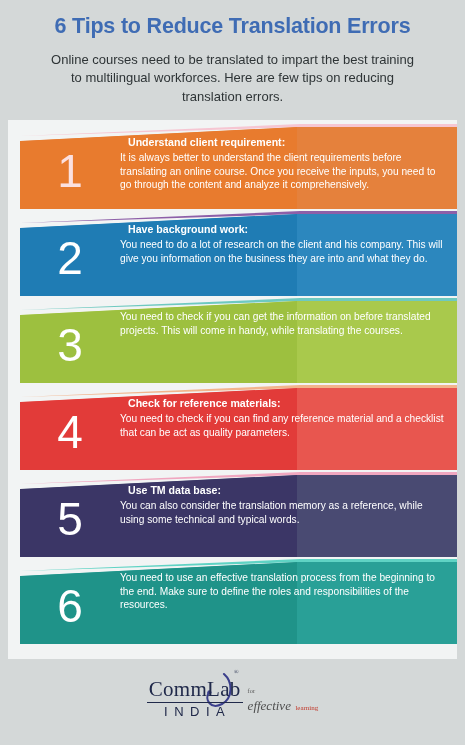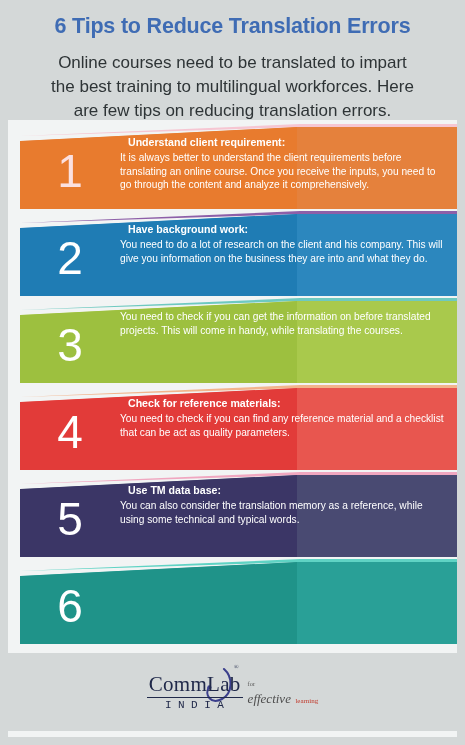--- a/index.html
+++ b/index.html
@@ -30,21 +30,21 @@
   }
   .header-title {
     font-size: 21.5px;
     font-weight: bold;
     color: #3f6cb4;
     letter-spacing: -0.2px;
     line-height: 1.15;
     margin: 0 0 10px 0;
   }
   .header-sub {
-    font-size: 17px;
+    font-size: 13px;
     color: #2e3436;
     line-height: 1.42;
     margin: 12px;
     padding: 0 14px;
   }
 
   
   .panel {
     position: absolute;
     left: 8px;
@@ -138,21 +138,21 @@
   .tip-desc {
     font-size: 10.2px;
     line-height: 1.33;
     margin: 0;
   }
 
   
   .footer {
     position: absolute;
     left: 0;
-    bottom: 6px;
+    bottom: 0;
     width: 449px;
     height: 78px;
     background: #d4d8d8;
     display: flex;
     align-items: center;
     justify-content: center;
   }
   .logo {
     display: flex;
     align-items: flex-end;
@@ -184,22 +184,22 @@
   .logo-reg {
     position: absolute;
     right: 4px;
     top: -10px;
     font-family: "Liberation Serif", serif;
     font-size: 6px;
     color: #20294a;
     z-index: 3;
   }
   .logo-india {
-    font-family: Liberation Mono, monospace;
-    font-size: 11px;
+    font-family: Liberation Sans, sans-serif;
+    font-size: 13px;
     color: #20294a;
     letter-spacing: 6.5px;
     padding-left: 6px;
     margin-top: 2px;
     line-height: 1;
   }
   .logo-tag {
     padding-bottom: 3px;
     line-height: 1.25;
   }
@@ -304,20 +304,21 @@
       </div>
 
       <div class="tip">
         <div class="tip-accent">
             <span id="acc5" style="background: rgb(95, 211, 196);"></span>
           </div>
         <div class="tip-body" id="body5" style="background: rgb(41, 160, 151);">
           <div class="tip-numberplate" id="plate5" style="background: rgb(31, 147, 137);"></div>
           <div class="tip-number">6</div>
           <div class="tip-text">
+            <p class="tip-desc">You need to use an effective translation process from the beginning to the end. Make sure to define the roles and responsibilities of the resources.</p>
           </div>
         </div>
       </div>
 
     </div>
 
     <div class="footer">
       <div class="logo">
         <div class="logo-mark">
           <svg class="logo-arc" viewBox="0 0 30 40">

